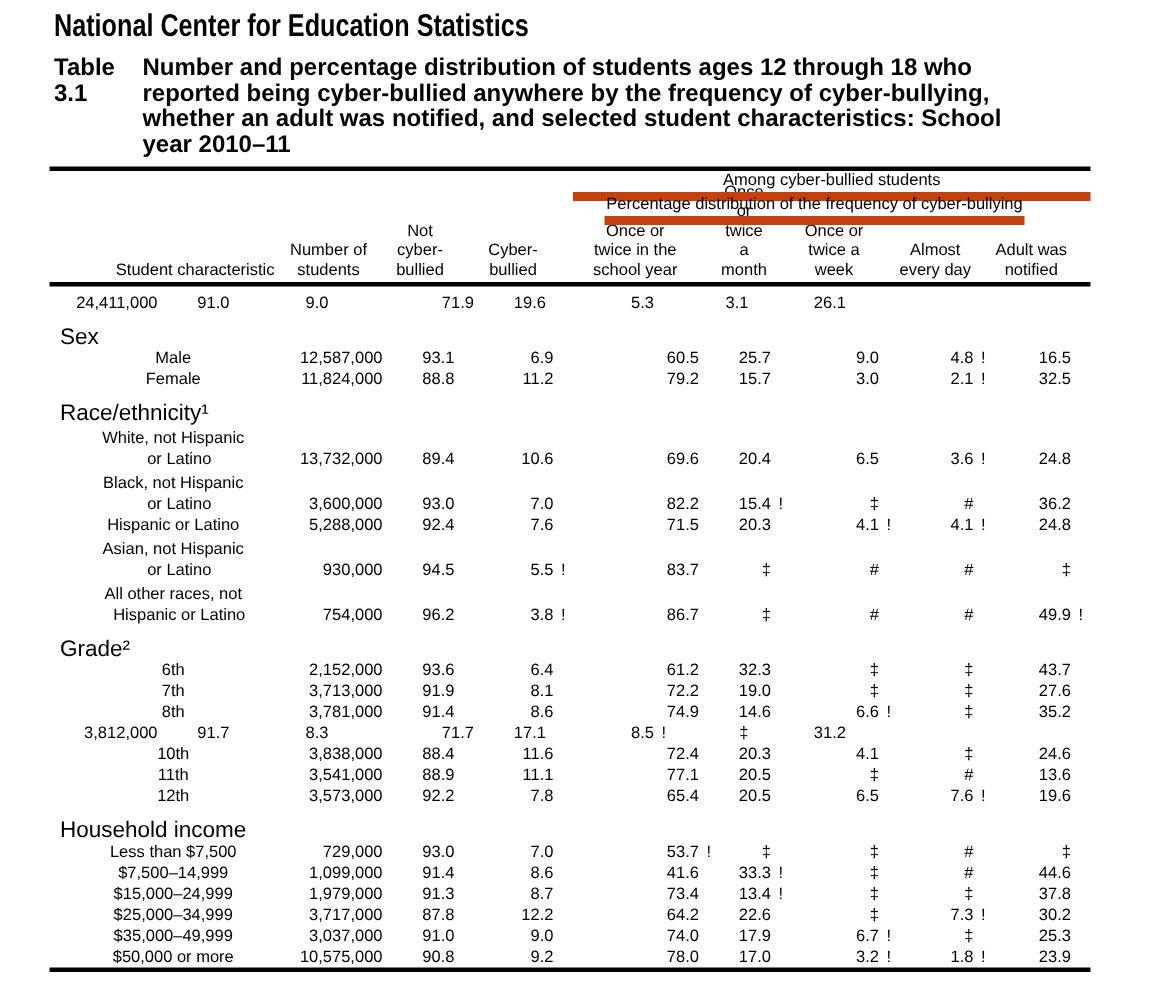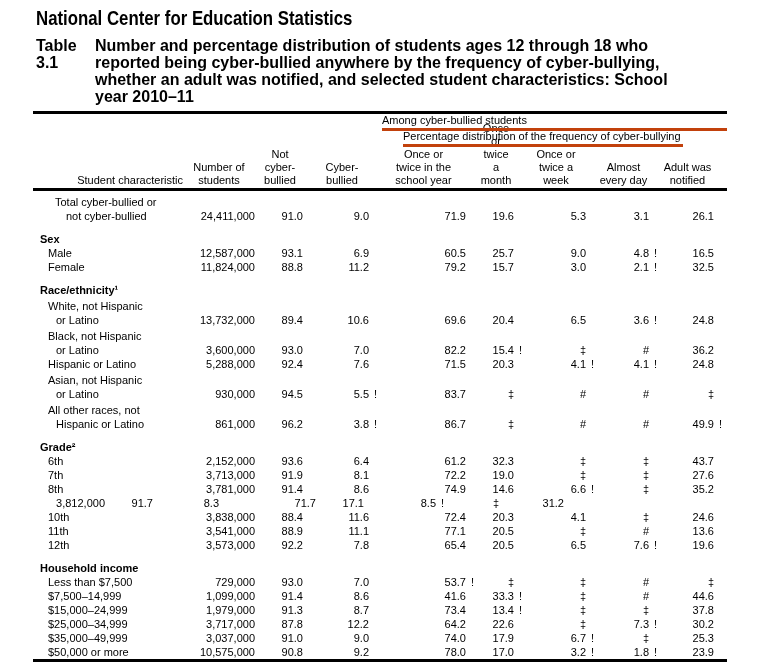--- a/index.html
+++ b/index.html
@@ -15,22 +15,22 @@
     white-space:nowrap;line-height:24px;
   }
   .caption-block{display:flex;margin:7px 0 0 36px;font-weight:bold;font-size:16px;line-height:17px;}
   .caption-label{width:59px;flex:0 0 59px;}
   .caption-text{width:604px;}
   
   .tbl{margin:6px 0 0 33px;width:694px;}
   .rule{height:3px;background:#000;}
   .span-row{position:relative;height:16px;font-size:11px;}
   .span-cell{
-    position:absolute;top:0;height:14px;
-    border-bottom:3px solid #c2410c;line-height:13px;
+    position:absolute;top:0;height:14px;text-align:center;
+    border-bottom:6px solid #c2410c;line-height:13px;
   }
   .span-among{left:349px;width:345px;}
   .span-pct{left:370px;width:280px;}
   .colhead-row{display:flex;align-items:flex-end;height:41px;font-size:11px;line-height:13px;padding-bottom:1px;}
   .colhead{white-space:pre-line;text-align:center;padding-right:14px;box-sizing:border-box;}
   .colhead.c1{text-align:right;padding:0 0 0 4px;}
   .colhead.c2{padding-right:3px;}
   
   .c1{width:150px;flex:0 0 150px;}
   .c2{width:75px;flex:0 0 75px;}
@@ -39,23 +39,23 @@
   .c5{width:97px;flex:0 0 97px;}
   .c6{width:48px;flex:0 0 48px;}
   .c7{width:72px;flex:0 0 72px;}
   .c8{width:63px;flex:0 0 63px;}
   .c9{width:65px;flex:0 0 65px;}
   
   .tbody{padding-top:2px;font-size:11px;line-height:14px;}
   .row{display:flex;align-items:flex-end;min-height:14px;}
   .row.wrap{margin-top:2px;}
   .group-row{margin-top:9px;}
-  .group-label{padding-left:7px;font-size:11px;font-weight:bold;}
+  .group-label{padding-left:7px;font-size:15px;}
   .lbl{white-space:pre-line;box-sizing:border-box;}
-  .lbl-item{padding-left:23px;text-indent:-8px;}
+  .lbl-item{padding-left:23px;text-indent:-8px;text-align:center;}
   .lbl-total{padding-left:33px;text-indent:-11px;}
   .cell.num{display:flex;justify-content:flex-end;align-items:flex-end;box-sizing:border-box;}
   .cell .v{text-align:right;}
   .cell .f{width:13px;flex:0 0 13px;text-align:center;}
   .cell.c2{padding-right:3px;}
 </style>
 </head>
 <body>
 
 <div>
@@ -96,22 +96,20 @@
       <div class="colhead c8">Almost
 every day</div>
       <div class="colhead c9">Adult was
 notified</div>
     </div>
 
     <div class="rule"></div>
 
     <div class="tbody">
         <div class="row data-row wrap">
-          <div class="cell c1 lbl lbl-total">Total cyber-bullied or
-not cyber-bullied</div>
           <div class="cell num c2">
             <span class="v">24,411,000</span>
           </div>
           <div class="cell num c3">
             <span class="v">91.0</span>
             <span class="f"></span>
           </div>
           <div class="cell num c4">
             <span class="v">9.0</span>
             <span class="f"></span>
@@ -347,21 +345,21 @@
           </div>
           <div class="cell num c9">
             <span class="v">‡</span>
             <span class="f"></span>
           </div>
         </div>
         <div class="row data-row wrap">
           <div class="cell c1 lbl lbl-item">All other races, not
 Hispanic or Latino</div>
           <div class="cell num c2">
-            <span class="v">861,000</span>
+            <span class="v">754,000</span>
           </div>
           <div class="cell num c3">
             <span class="v">96.2</span>
             <span class="f"></span>
           </div>
           <div class="cell num c4">
             <span class="v">3.8</span>
             <span class="f">!</span>
           </div>
           <div class="cell num c5">

